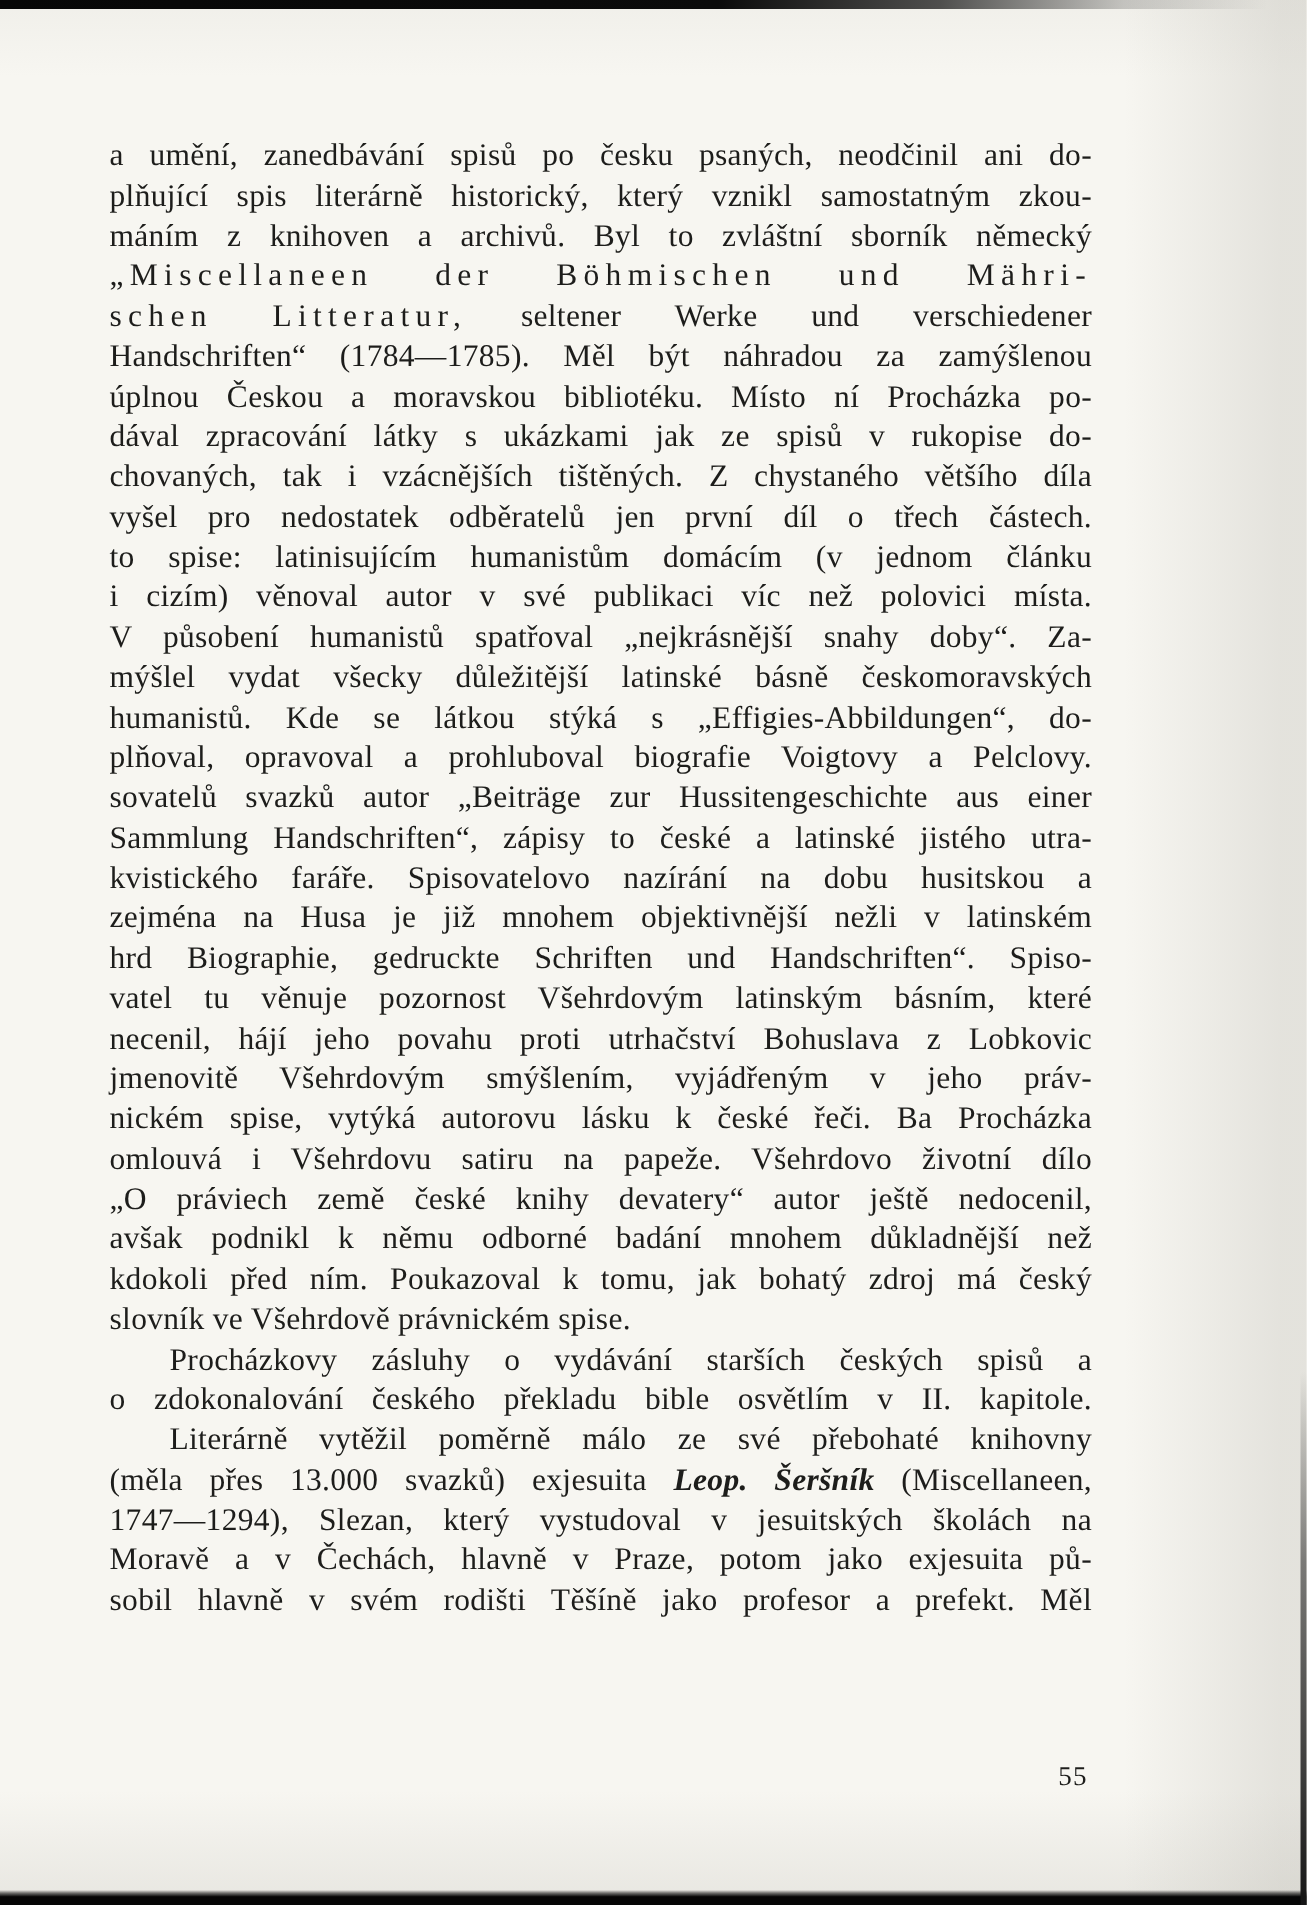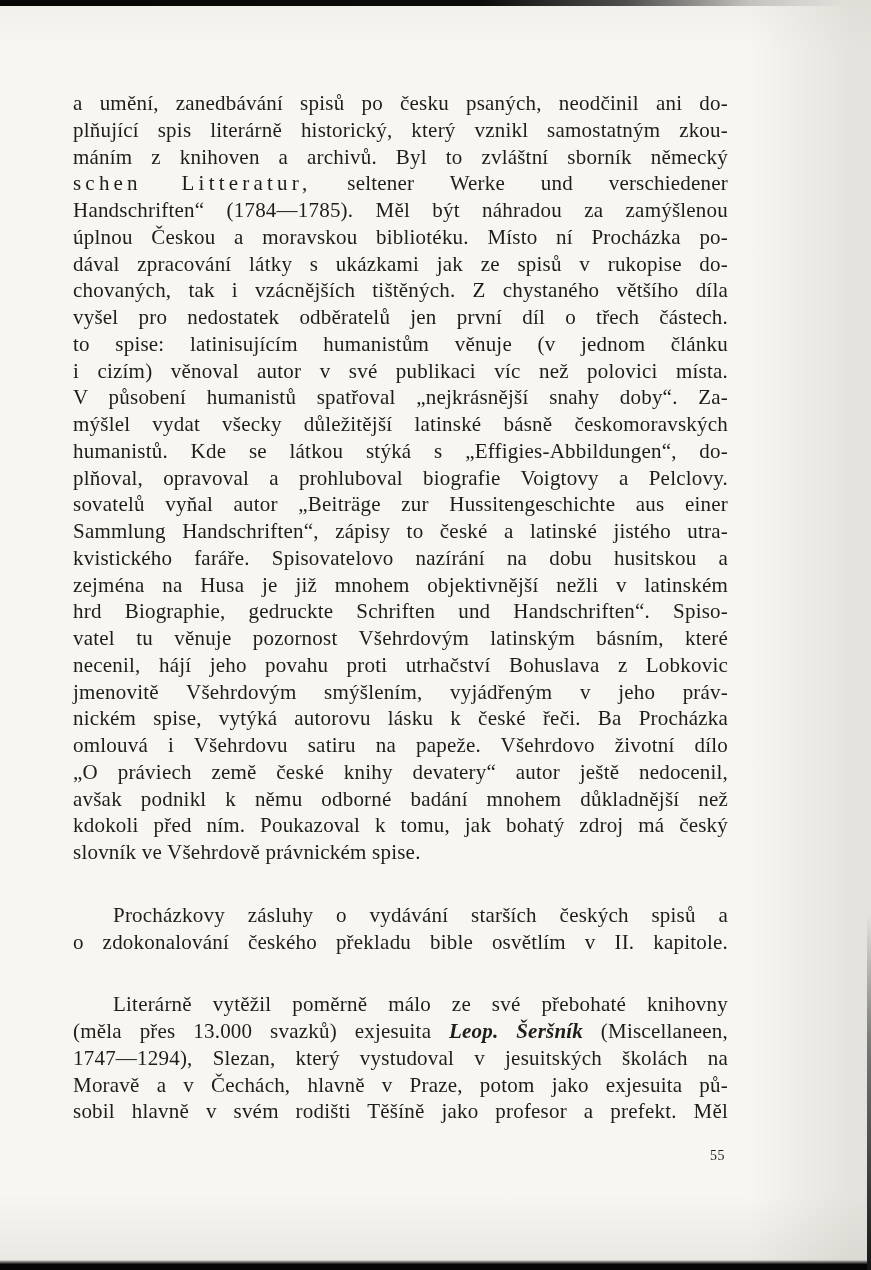--- a/index.html
+++ b/index.html
@@ -41,56 +41,57 @@
   }
   .line {
     text-align: justify;
     text-align-last: justify;
     -moz-text-align-last: justify;
   }
   .line.end {
     text-align-last: left;
     -moz-text-align-last: left;
   }
-  .line.indent { text-indent: 40px; margin-top: 36px; }
+  .line.indent { text-indent: 40px; }
   .seg-spaced { letter-spacing: 0.2em; }
   .seg-italic { font-style: italic; font-weight: bold; }
   .page-number {
     position: absolute;
-    left: 73px; top: 1148px; width: 652px;
+    left: 73px; top: 1174px; width: 652px;
     text-align: right;
-    font-size: 14px;
+    font-size: 18px;
     letter-spacing: 0.04em;
   }
 </style>
 </head>
 <body>
 
 <div class="paper-shade"></div>
 <div class="edge-top"></div>
 <div class="edge-bottom"></div>
 <div class="edge-right"></div>
 
 <div class="text-block">
     <div class="line"><span>a umění, zanedbávání spisů po česku psaných, neodčinil ani do-</span></div>
     <div class="line"><span>plňující spis literárně historický, který vznikl samostatným zkou-</span></div>
     <div class="line"><span>máním z knihoven a archivů. Byl to zvláštní sborník německý</span></div>
+    <div class="line"><span class="seg-spaced">„Miscellaneen der Böhmischen und Mähri-</span></div>
     <div class="line"><span class="seg-spaced">schen Litteratur,</span><span> seltener Werke und verschiedener</span></div>
     <div class="line"><span>Handschriften“ (1784—1785). Měl být náhradou za zamýšlenou</span></div>
     <div class="line"><span>úplnou Českou a moravskou bibliotéku. Místo ní Procházka po-</span></div>
     <div class="line"><span>dával zpracování látky s ukázkami jak ze spisů v rukopise do-</span></div>
     <div class="line"><span>chovaných, tak i vzácnějších tištěných. Z chystaného většího díla</span></div>
     <div class="line"><span>vyšel pro nedostatek odběratelů jen první díl o třech částech.</span></div>
-    <div class="line"><span>to spise: latinisujícím humanistům věnuje (v jednom článku</span></div>
+    <div class="line"><span>to spise: latinisujícím humanistům domácím (v jednom článku</span></div>
     <div class="line"><span>i cizím) věnoval autor v své publikaci víc než polovici místa.</span></div>
     <div class="line"><span>V působení humanistů spatřoval „nejkrásnější snahy doby“. Za-</span></div>
     <div class="line"><span>mýšlel vydat všecky důležitější latinské básně českomoravských</span></div>
     <div class="line"><span>humanistů. Kde se látkou stýká s „Effigies-Abbildungen“, do-</span></div>
     <div class="line"><span>plňoval, opravoval a prohluboval biografie Voigtovy a Pelclovy.</span></div>
-    <div class="line"><span>sovatelů vyňal autor „Beiträge zur Hussitengeschichte aus einer</span></div>
+    <div class="line"><span>sovatelů svazků autor „Beiträge zur Hussitengeschichte aus einer</span></div>
     <div class="line"><span>Sammlung Handschriften“, zápisy to české a latinské jistého utra-</span></div>
     <div class="line"><span>kvistického faráře. Spisovatelovo nazírání na dobu husitskou a</span></div>
     <div class="line"><span>zejména na Husa je již mnohem objektivnější nežli v latinském</span></div>
     <div class="line"><span>hrd Biographie, gedruckte Schriften und Handschriften“. Spiso-</span></div>
     <div class="line"><span>vatel tu věnuje pozornost Všehrdovým latinským básním, které</span></div>
     <div class="line"><span>necenil, hájí jeho povahu proti utrhačství Bohuslava z Lobkovic</span></div>
     <div class="line"><span>jmenovitě Všehrdovým smýšlením, vyjádřeným v jeho práv-</span></div>
     <div class="line"><span>nickém spise, vytýká autorovu lásku k české řeči. Ba Procházka</span></div>
     <div class="line"><span>omlouvá i Všehrdovu satiru na papeže. Všehrdovo životní dílo</span></div>
     <div class="line"><span>„O práviech země české knihy devatery“ autor ještě nedocenil,</span></div>

